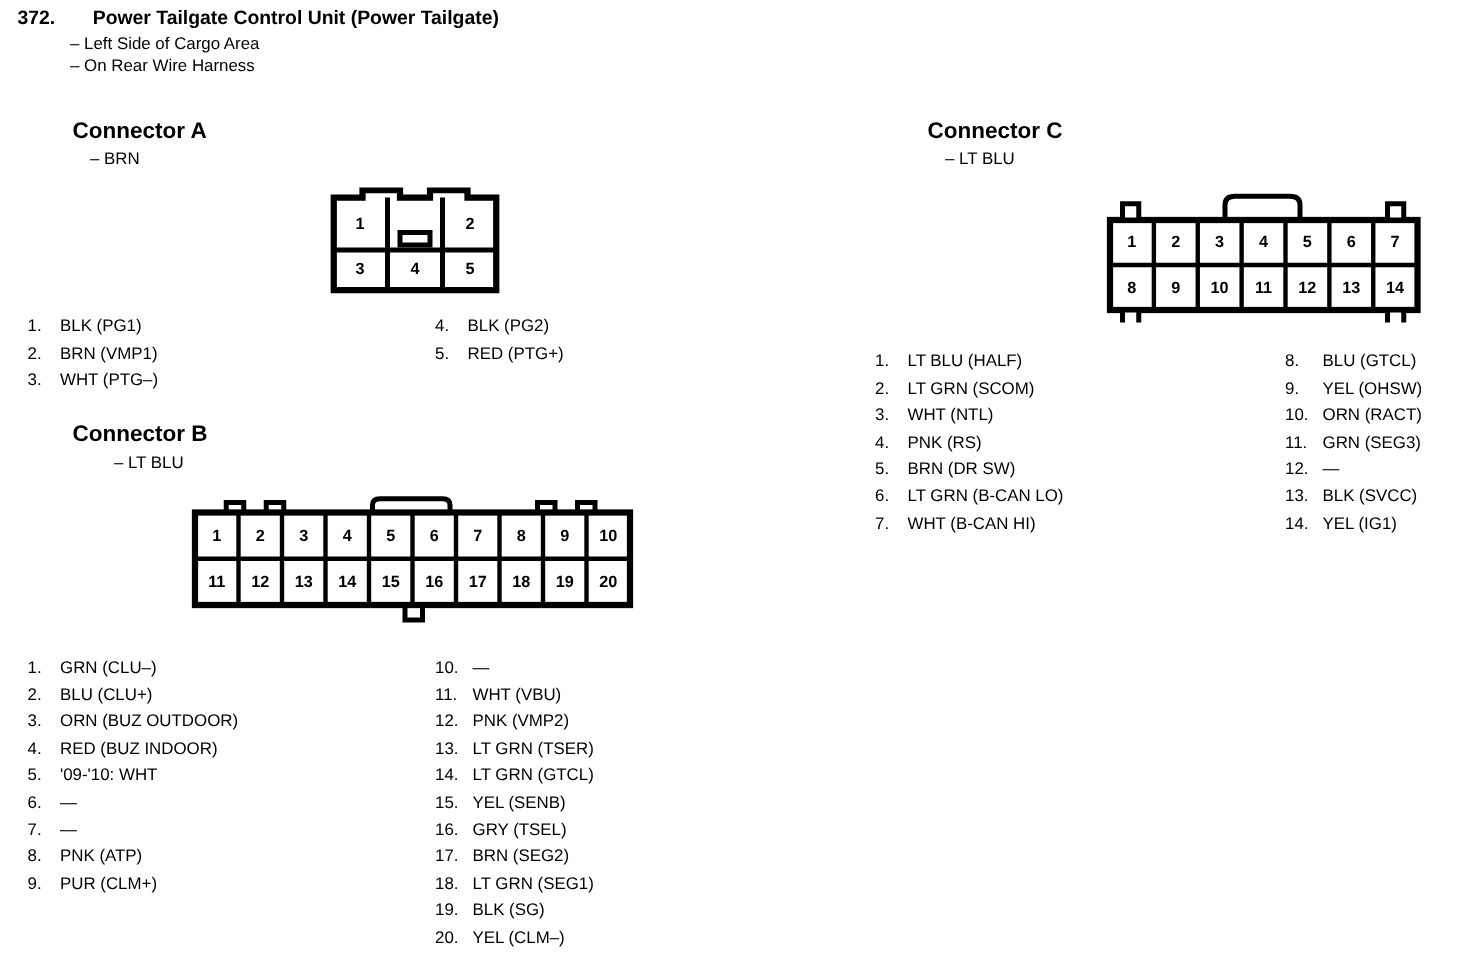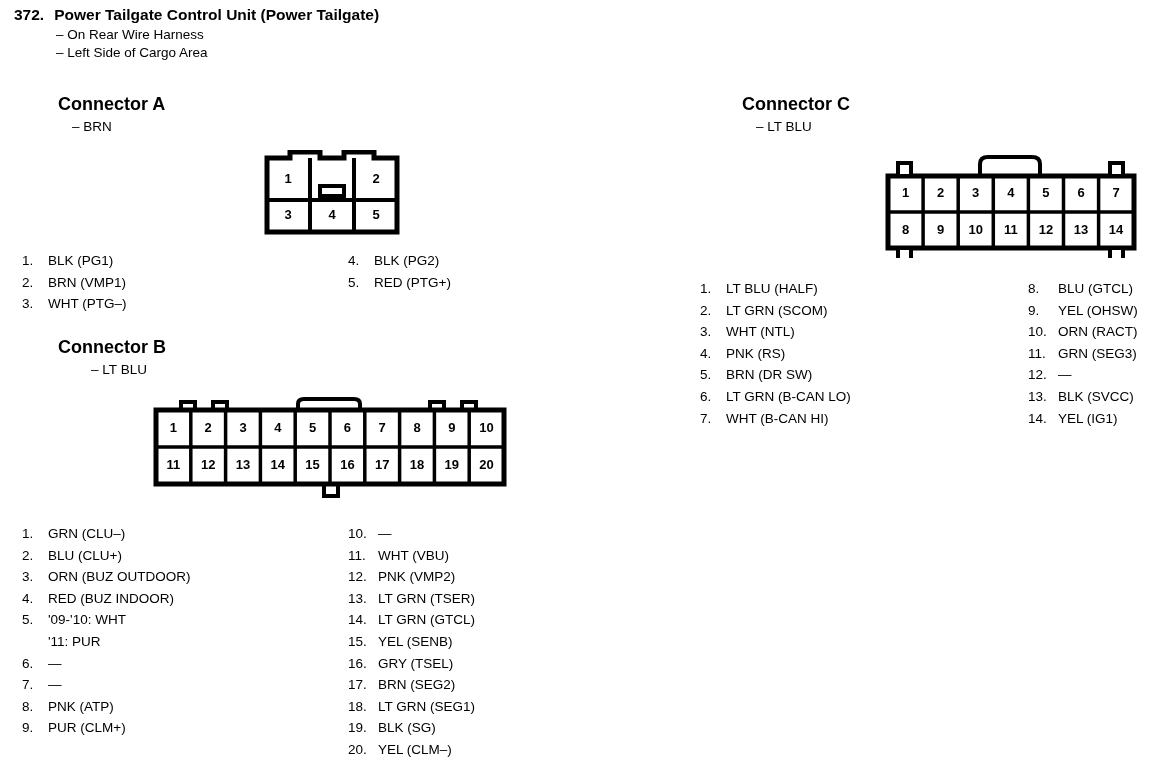--- a/index.html
+++ b/index.html
@@ -32,20 +32,21 @@
     display: flex;
     align-items: baseline;
     font-weight: bold;
     font-size: 15.5px;
   }
   .doc-number {
     margin-right: 10px;
   }
   .doc-title {
     font-weight: bold;
+    margin-left: 20px;
   }
   .sub-line {
     font-size: 13.5px;
     margin-left: 42px;
     margin-top: 3px;
     white-space: pre;
   }
 
   
   .connector-heading {
@@ -96,22 +97,22 @@
 </head>
 <body>
 
 <div class="page">
 
   <div class="doc-header">
     <div class="doc-title-row">
       <span class="doc-number">372.</span>
       <span class="doc-title">Power Tailgate Control Unit (Power Tailgate)</span>
     </div>
+    <div class="sub-line">– Left Side of Cargo Area</div>
     <div class="sub-line">– On Rear Wire Harness</div>
-    <div class="sub-line">– Left Side of Cargo Area</div>
   </div>
 
   <div style="position:absolute; left:58px; top:94px;">
     <div class="connector-heading">Connector A</div>
     <div class="connector-sub">– BRN</div>
   </div>
 
   <div class="conn-draw" style="left:262px; top:150px;">
     <svg width="140" height="90" viewBox="0 0 140 90">
 
@@ -231,24 +232,20 @@
     </div>
     <div class="pin-row">
       <span class="pin-num">4.</span>
       <span class="pin-label">RED (BUZ INDOOR)</span>
     </div>
     <div class="pin-row">
       <span class="pin-num">5.</span>
       <span class="pin-label">'09-'10: WHT</span>
     </div>
     <div class="pin-row">
-      <span class="pin-num"></span>
-      <span class="pin-label">'11: PUR</span>
-    </div>
-    <div class="pin-row">
       <span class="pin-num">6.</span>
       <span class="pin-label">—</span>
     </div>
     <div class="pin-row">
       <span class="pin-num">7.</span>
       <span class="pin-label">—</span>
     </div>
     <div class="pin-row">
       <span class="pin-num">8.</span>
       <span class="pin-label">PNK (ATP)</span>

